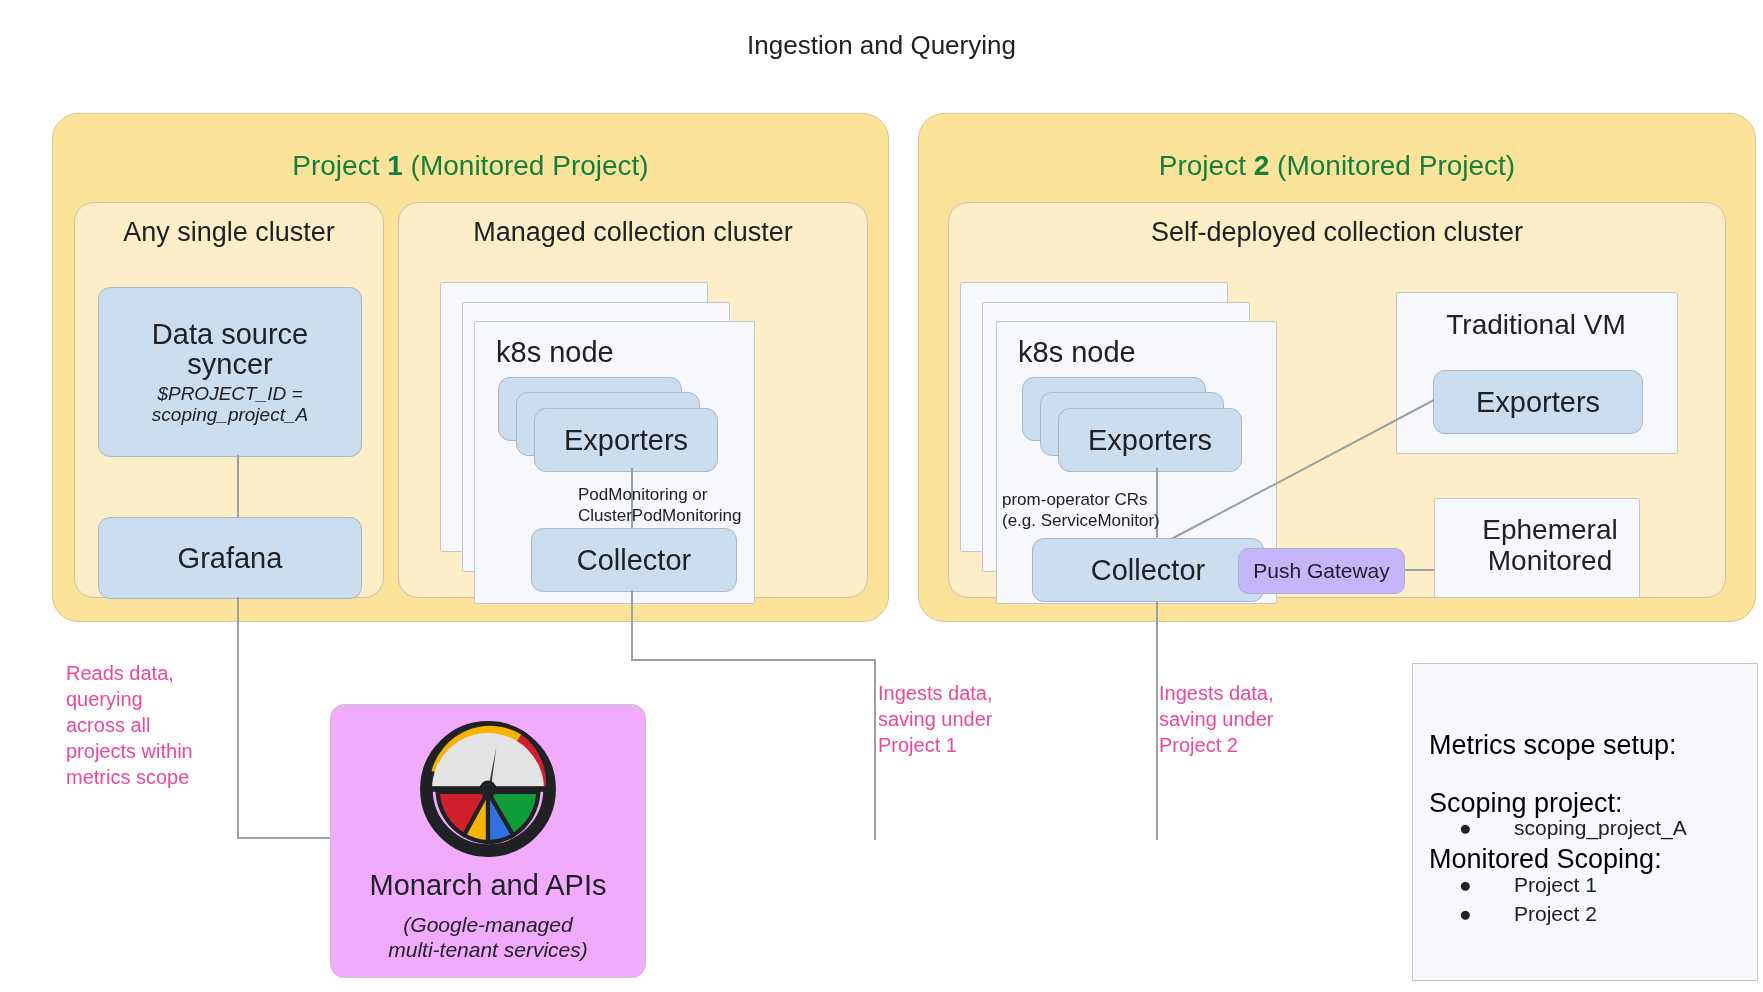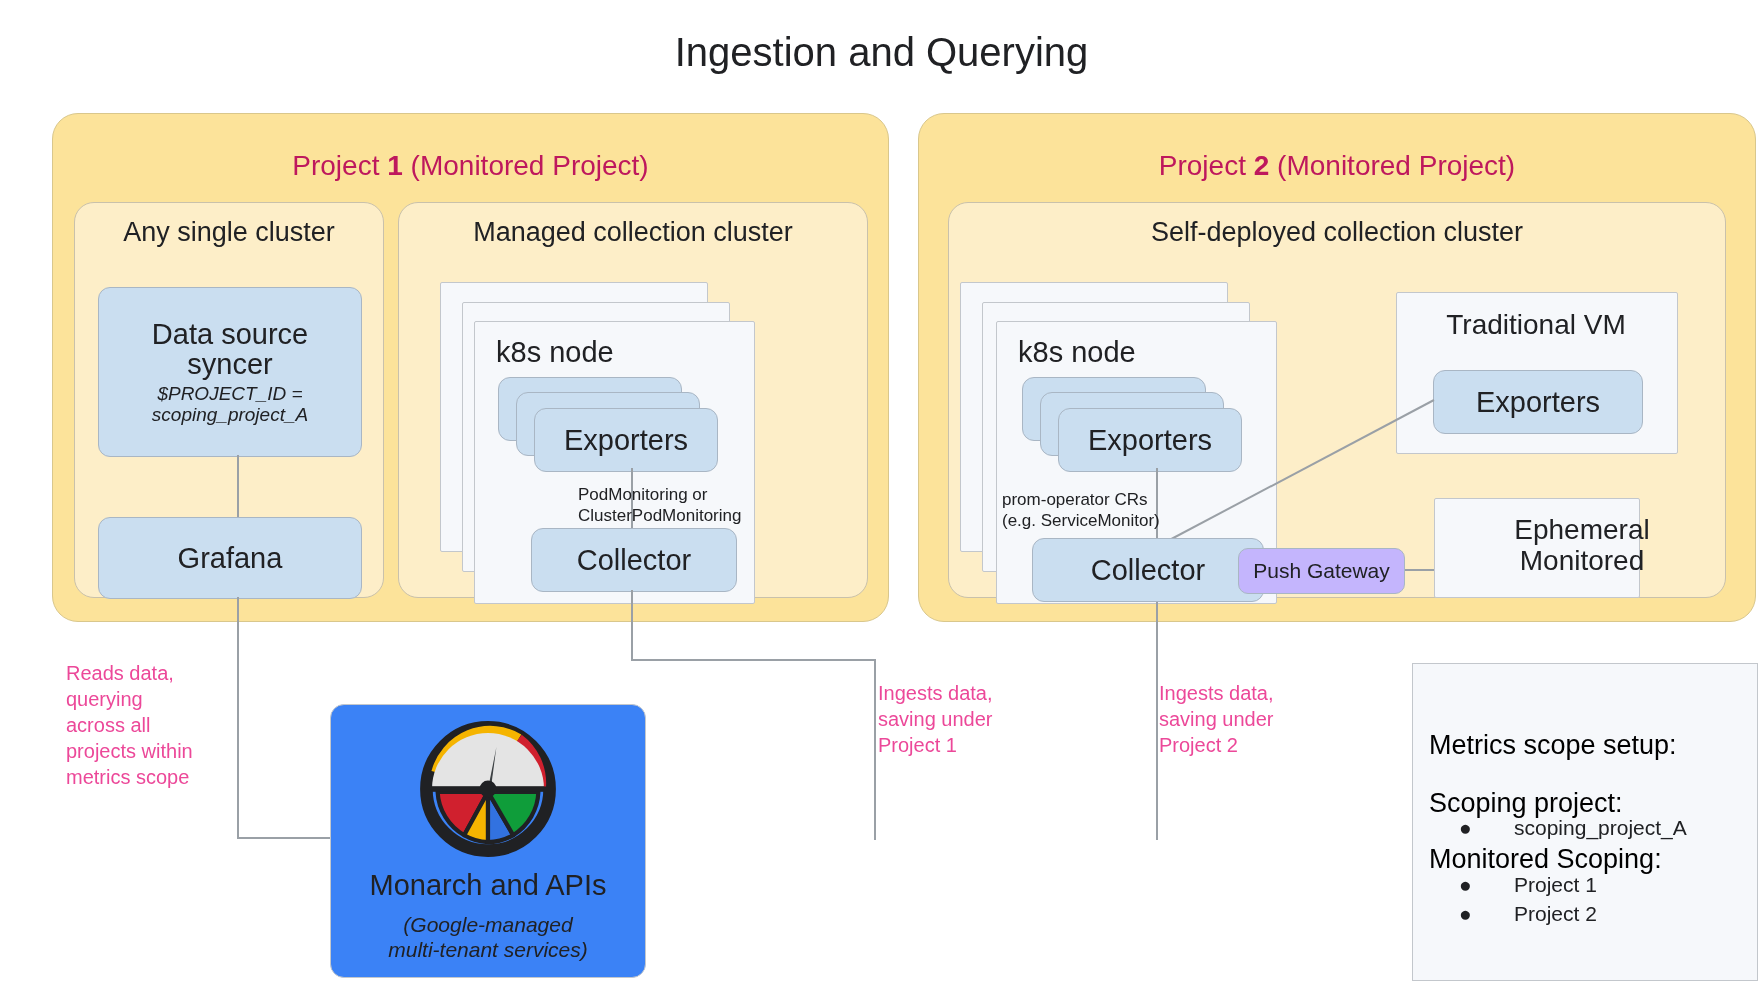--- a/index.html
+++ b/index.html
@@ -2,25 +2,25 @@
 <html><head>
 <meta charset="utf-8">
 <style>
   html,body{margin:0;padding:0;background:#ffffff;}
   body{width:1763px;height:992px;position:relative;overflow:hidden;
        font-family:"Liberation Sans","DejaVu Sans",sans-serif;color:#202124;}
   .abs{position:absolute;}
   #svg-layer{position:absolute;left:0;top:0;width:1763px;height:992px;pointer-events:none;z-index:5;}
 
   
-  #page-title{left:0;top:30px;width:1763px;text-align:center;font-size:40px;color:#202124;}
+  #page-title{left:0;top:30px;width:1763px;text-align:center;font-size:26px;color:#202124;}
 
   
   .project{background:#fce39a;border:1px solid #d9c78c;border-radius:26px;z-index:1;}
-  .project-title{position:absolute;left:0;top:36px;width:100%;text-align:center;font-size:28px;color:#be185d;}
+  .project-title{position:absolute;left:0;top:36px;width:100%;text-align:center;font-size:28px;color:#15803d;}
   .project-title b{font-weight:700;}
 
   
   .cluster{position:absolute;background:#fdeec8;border:1px solid #c9c1ab;border-radius:20px;}
   .cluster-title{position:absolute;left:0;top:14px;width:100%;text-align:center;font-size:27px;color:#202124;}
 
   
   .blue{position:absolute;background:#cadef0;border:1px solid #a9b6c4;border-radius:12px;
         display:flex;flex-direction:column;align-items:center;justify-content:center;
         text-align:center;font-size:29px;color:#202124;line-height:1.06;}
@@ -32,21 +32,21 @@
 
   
   .white-box{position:absolute;background:#f6f8fb;border:1px solid #c3c7cc;border-radius:2px;}
   .white-box-title{position:absolute;left:0;width:100%;text-align:center;font-size:28px;line-height:1.1;color:#202124;}
 
   
   .edge-cap{position:absolute;font-size:17px;line-height:1.22;color:#202124;}
   .note{position:absolute;font-size:20px;line-height:1.30;color:#ec4899;}
 
   
-  #monarch-card{position:absolute;background:#3b82f6;border:1px solid #c3c7cc;border-radius:14px;z-index:6;}
+  #monarch-card{position:absolute;background:#f0abfc;border:1px solid #c3c7cc;border-radius:14px;z-index:6;}
   #monarch-title{position:absolute;left:0;width:100%;text-align:center;font-size:29px;color:#202124;}
   #monarch-sub{position:absolute;left:0;width:100%;text-align:center;font-size:21px;line-height:1.2;color:#202124;}
 
   
   #legend{position:absolute;background:#f6f8fb;border:1px solid #c3c7cc;}
   .lg-line{position:absolute;font-size:27px;color:#000000;white-space:pre;}
   .lg-bullet{position:absolute;font-size:21px;color:#202124;}
   .lg-item{position:absolute;font-size:21px;color:#202124;}
 
   
@@ -136,21 +136,21 @@
 </div>
 <div class="blue" style="left:1032px;top:538px;width:230px;height:62px;z-index:7;">Collector</div>
 <div id="push-gateway" style="left:1238px;top:548px;width:165px;height:44px;">Push Gateway</div>
 
 <div class="white-box" style="left:1396px;top:292px;width:280px;height:160px;z-index:3;">
 </div>
 <div class="white-box-title" style="left:1396px;top:310px;width:280px;z-index:4;">Traditional VM</div>
 <div class="blue" style="left:1433px;top:370px;width:208px;height:62px;z-index:4;">Exporters</div>
 
 <div class="white-box" style="left:1434px;top:498px;width:204px;height:98px;z-index:3;"></div>
-<div class="white-box-title" style="left:1480px;top:515px;width:204px;z-index:4;">
+<div class="white-box-title" style="left:1448px;top:515px;width:204px;z-index:4;">
   <div>Ephemeral</div>
   <div>Monitored</div>
 </div>
 
 <div class="note" style="left:66px;top:660px;width:190px;white-space:pre-line;">Reads data,
 querying
 across all
 projects within
 metrics scope</div>
 <div class="note" style="left:878px;top:680px;width:220px;white-space:pre-line;">Ingests data,

